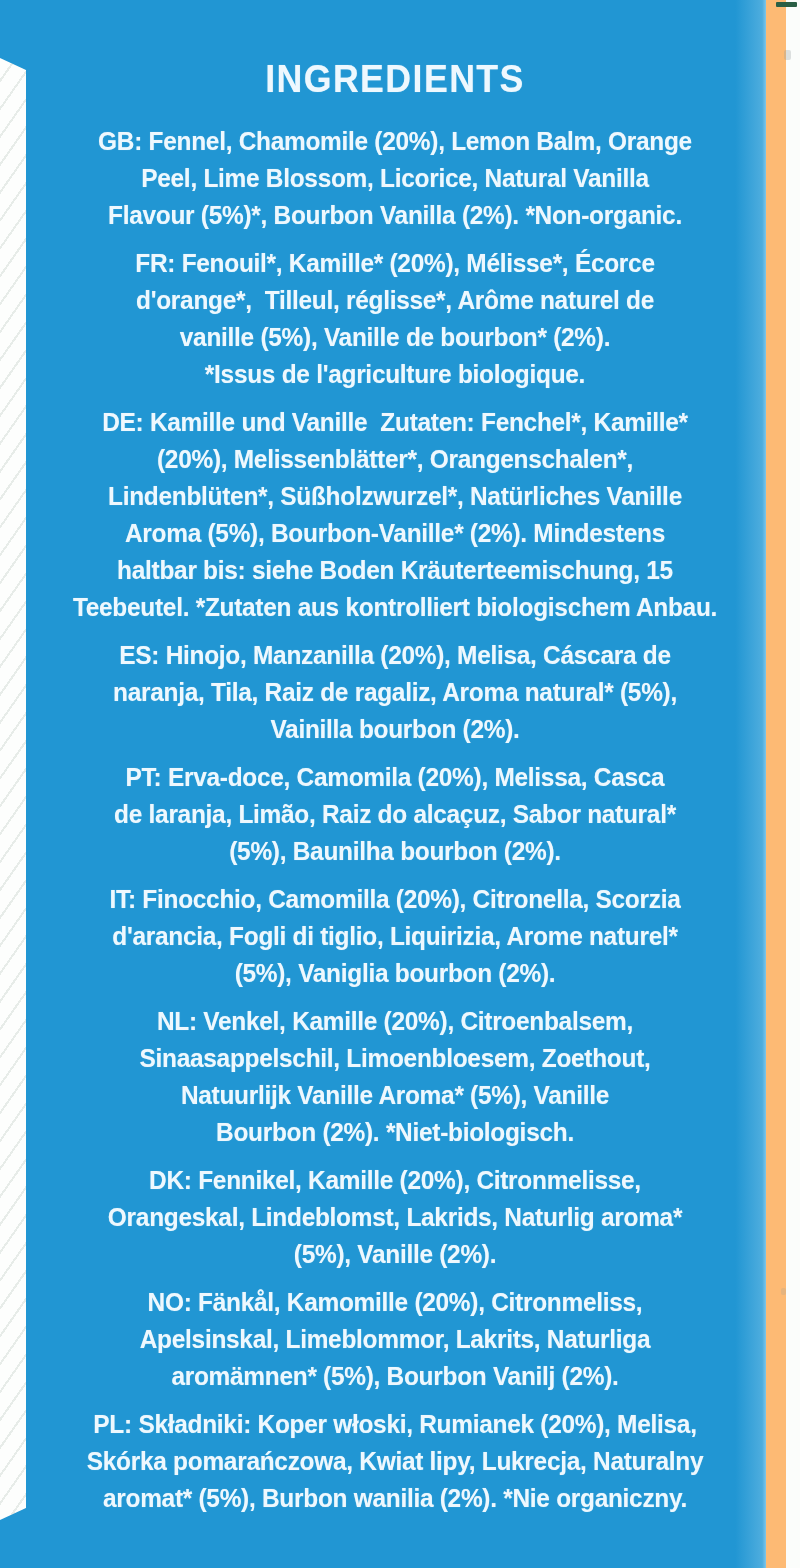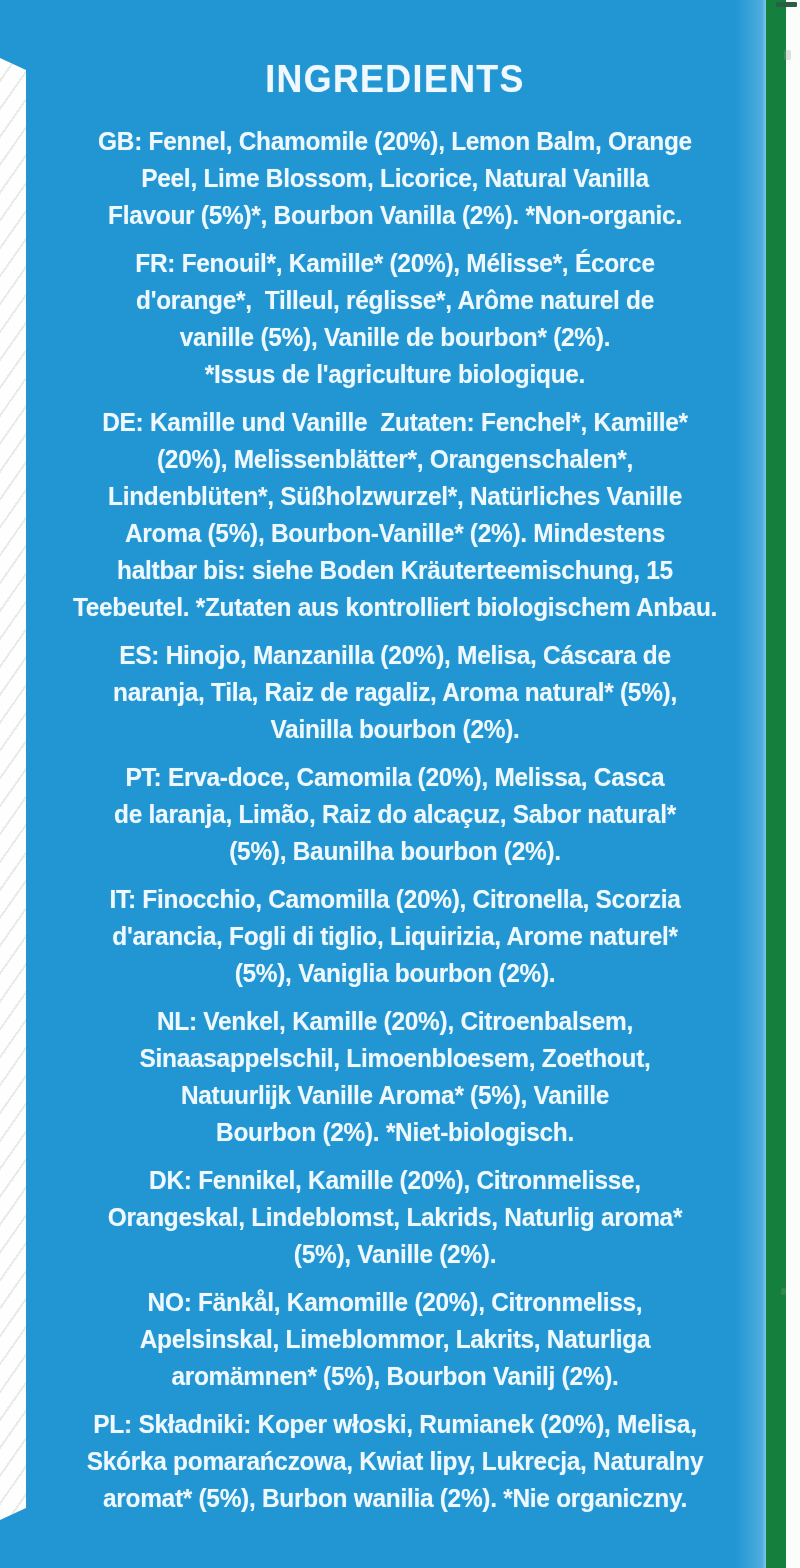--- a/index.html
+++ b/index.html
@@ -8,21 +8,21 @@
     width: 800px;
     height: 1568px;
     overflow: hidden;
     background: #fbfdfb;
     font-family: "Liberation Sans", sans-serif;
   }
   .page {
     position: relative;
     width: 786px;
     height: 1568px;
-    background: #15803d;
+    background: #fdba74;
   }
   
   .panel {
     position: absolute;
     left: 0; top: 0;
     width: 766px;
     height: 1568px;
     background: linear-gradient(90deg, #2196d3 0%, #2196d3 96%, #4eadde 99.5%, #7ec6e8 100%);
     overflow: hidden;
   }

